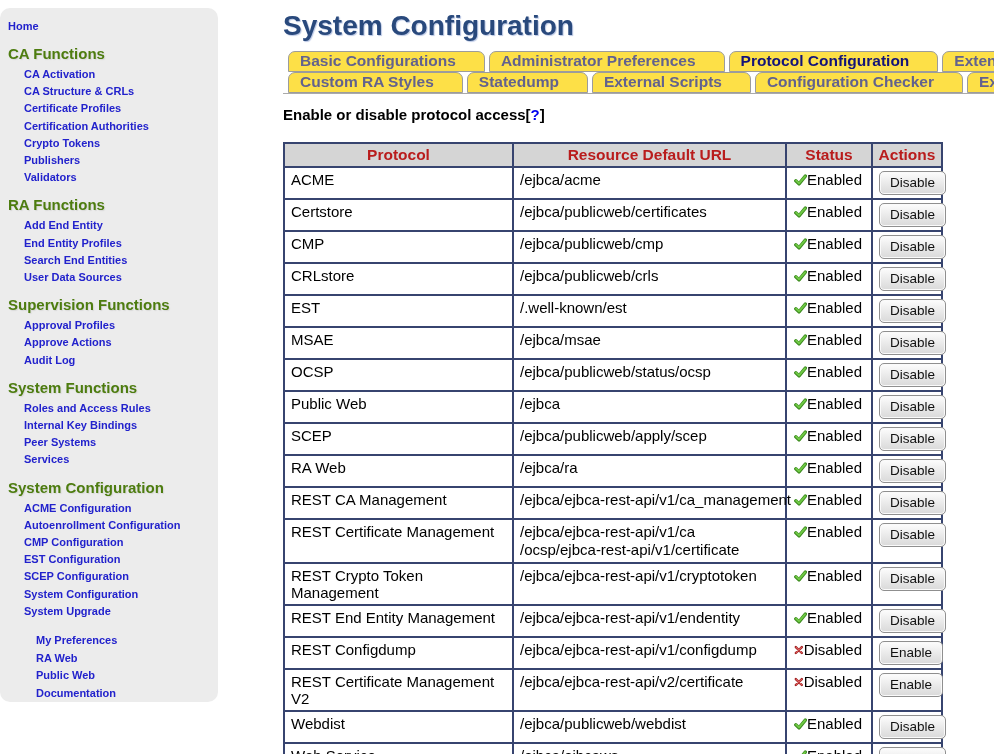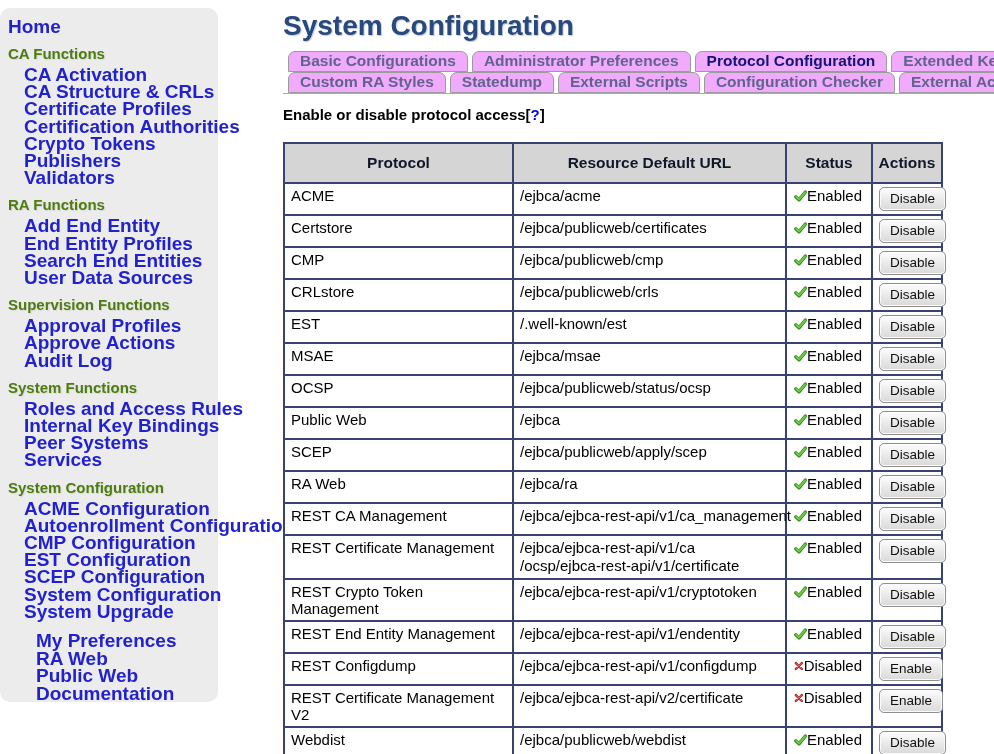--- a/index.html
+++ b/index.html
@@ -16,21 +16,21 @@
     position: absolute; left: 0; top: 8px;
     width: 218px; height: 694px;
     background: #ececec;
     border-radius: 10px;
     padding: 10px 0 0 8px;
   }
   .nav-home, .nav-link, .footer-link {
     display: block;
     color: #2222cc;
     font-weight: bold;
-    font-size: 19px;
+    font-size: 11px;
     text-decoration: none;
     white-space: nowrap;
   }
   .nav-home { line-height: 17px; }
   .nav-section { margin-top: 9px; }
   .section-title {
     font-size: 15px; font-weight: bold; color: #4d7c0f;
     line-height: 19px; margin-bottom: 3px;
     text-shadow: 1px 1px 1px #d8d8d8;
   }
@@ -42,24 +42,24 @@
   h1.page-title {
     margin: 2px 0 9px 0;
     font-size: 28px; line-height: 32px;
     color: #29497c;
     text-shadow: 1px 1px 1px #b9c6e4;
   }
   .tabstrip { border-bottom: 1px solid #aaaaaa; padding-left: 5px; width: 760px; }
   .tabrow { white-space: nowrap; height: 21px; }
   .tab {
     display: inline-block;
-    background: #f0abfc;
+    background: #fde047;
     border: 1px solid #9c9c9c;
     border-radius: 7px 7px 0 0;
-    padding: 0 11px 1px 11px;
+    padding: 0 28px 1px 11px;
     margin-right: 4px;
     font-size: 15.5px; font-weight: bold;
     line-height: 18px;
     color: #62628e;
     text-decoration: none;
   }
   .tab.active { color: #13137a; }
   .section-label {
     margin: 12px 0 0 0;
     font-size: 15px; font-weight: bold; color: #000000;
@@ -68,23 +68,23 @@
   
   table.proto {
     margin-top: 19px;
     border-collapse: collapse;
     table-layout: fixed;
     width: 658px;
   }
   table.proto th, table.proto td { border: 2px solid #37446f; }
   table.proto th {
     background: #d5d5d5;
-    color: #0f172a;
+    color: #b91c1c;
     font-size: 15.5px; font-weight: bold;
-    padding: 10px 4px; height: 23px;
+    padding: 2px 4px; height: 23px;
     text-align: center;
   }
   table.proto td {
     background: #ffffff;
     font-size: 15px; color: #000000;
     padding: 3px 6px;
     height: 29px;
     vertical-align: top;
   }
   td.cell-protocol, td.cell-url { padding-top: 4px; }

